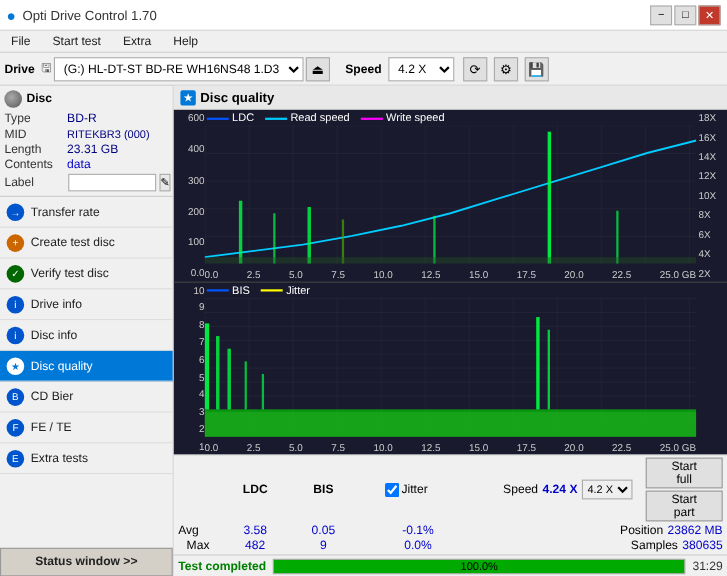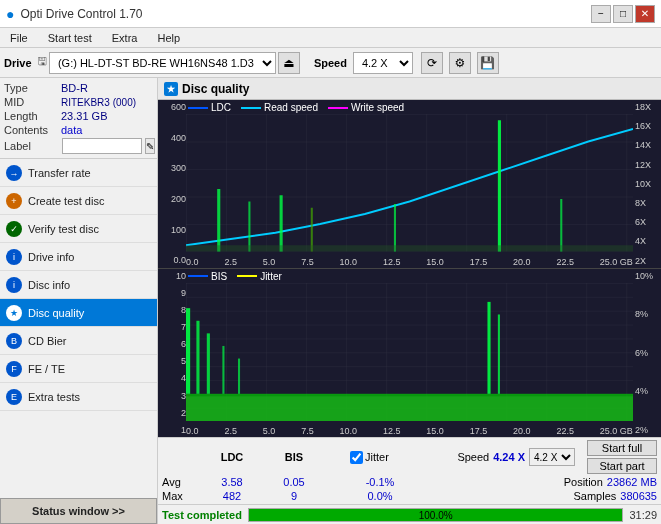--- a/index.html
+++ b/index.html
@@ -238,21 +238,21 @@
     }
 
     .start-btns {
       display: flex;
       flex-direction: column;
       gap: 2px;
     }
     .start-btn {
       background: #e0e0e0;
       border: 1px solid #999;
-      padding: 1px 6px;
+      padding: 1px 18px;
       cursor: pointer;
       font-size: 11px;
       width: 70px;
       text-align: center;
     }
 
     
     .progress-area {
       background: #f0f0f0;
       border-top: 1px solid #ccc;
@@ -362,20 +362,24 @@
   <button class="drive-btn" style="margin-left:2px;" title="Scan">⟳</button>
   <button class="drive-btn" title="Options">⚙</button>
   <button class="drive-btn" title="Save">💾</button>
 </div>
 
 <div class="main-area">
 
   <div class="sidebar">
 
     <div class="disc-panel">
+      <div class="disc-header">
+        <div class="disc-icon"></div>
+        <span>Disc</span>
+      </div>
       <div class="disc-rows">
         <div class="disc-row">
           <span class="disc-key">Type</span>
           <span class="disc-val">BD-R</span>
         </div>
         <div class="disc-row">
           <span class="disc-key">MID</span>
           <span class="disc-val" style="font-size:10px;">RITEKBR3 (000)</span>
         </div>
         <div class="disc-row">
@@ -539,27 +543,20 @@
             <span>8</span>
             <span>7</span>
             <span>6</span>
             <span>5</span>
             <span>4</span>
             <span>3</span>
             <span>2</span>
             <span>1</span>
         </div>
 
-        <div class="chart-y-right">
-          <span>10%</span>
-            <span>8%</span>
-            <span>6%</span>
-            <span>4%</span>
-            <span>2%</span>
-        </div>
 
         <svg style="position:absolute;top:14px;left:28px;right:28px;bottom:16px;width:calc(100% - 56px);height:calc(100% - 30px);" viewBox="0 0 430 110" preserveAspectRatio="none">
           <defs>
             <pattern id="grid2" width="38.5" height="11" patternUnits="userSpaceOnUse">
               <path d="M 38.5 0 L 0 0 0 11" fill="none" stroke="#334" stroke-width="0.5"></path>
             </pattern>
           </defs>
           <rect width="430" height="110" fill="url(#grid2)"></rect>
 
           <rect x="0" y="88" width="430" height="22" fill="#00cc00" opacity="0.7"></rect>
@@ -620,21 +617,21 @@
         <div style="width:56px;text-align:center;color:#0000cc;">0.05</div>
         <div style="width:16px;"></div>
         <div style="width:60px;text-align:center;color:#0000cc;">-0.1%</div>
         <div style="margin-left:auto;display:flex;gap:4px;justify-content:flex-end;">
           <span>Position</span>
           <span style="color:#0000cc;">23862 MB</span>
         </div>
       </div>
 
       <div class="stats-row">
-        <div style="width:36px;">Max</div>
+        <div style="width:36px;text-align:center;">Max</div>
         <div style="width:56px;text-align:center;color:#0000cc;">482</div>
         <div style="width:56px;text-align:center;color:#0000cc;">9</div>
         <div style="width:16px;"></div>
         <div style="width:60px;text-align:center;color:#0000cc;">0.0%</div>
         <div style="margin-left:auto;display:flex;gap:4px;">
           <span>Samples</span>
           <span style="color:#0000cc;">380635</span>
         </div>
       </div>
 

